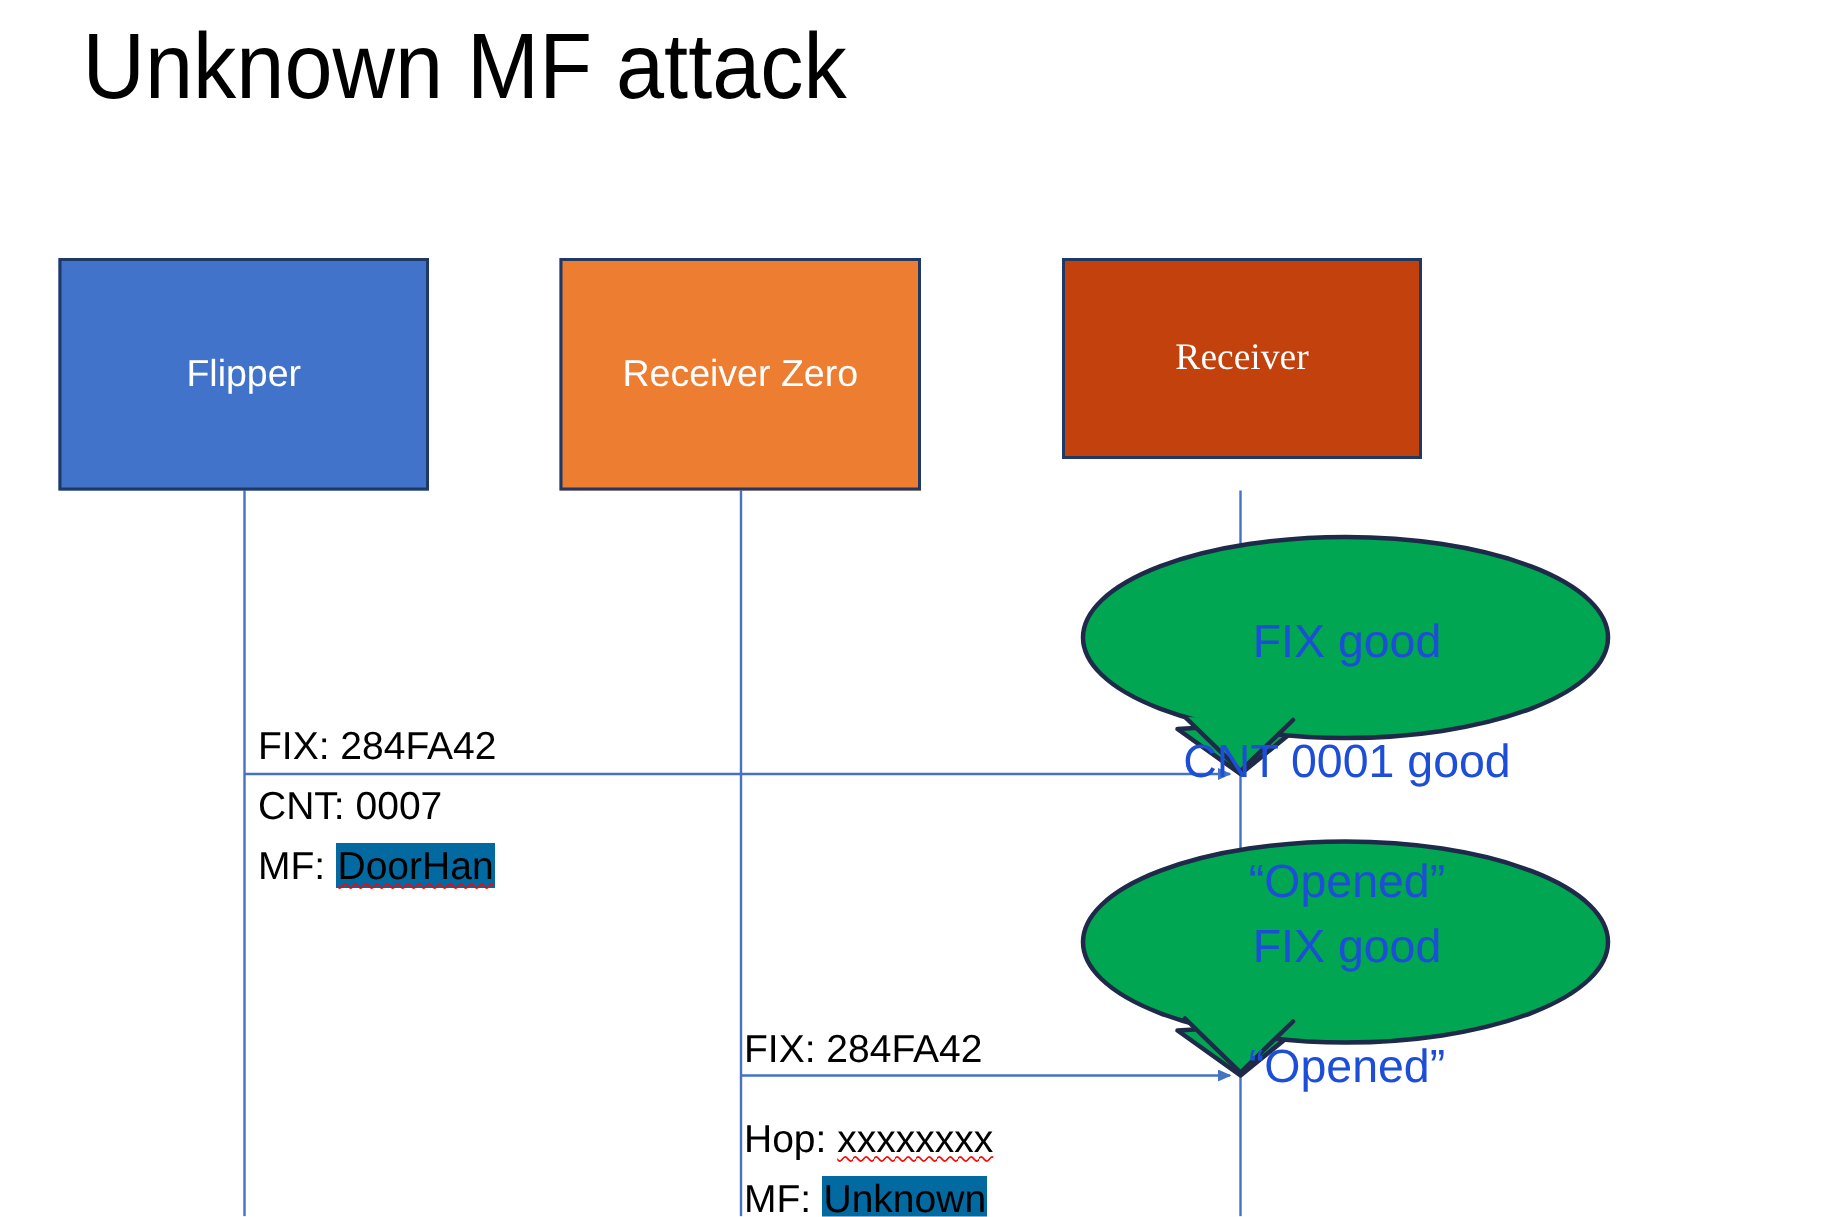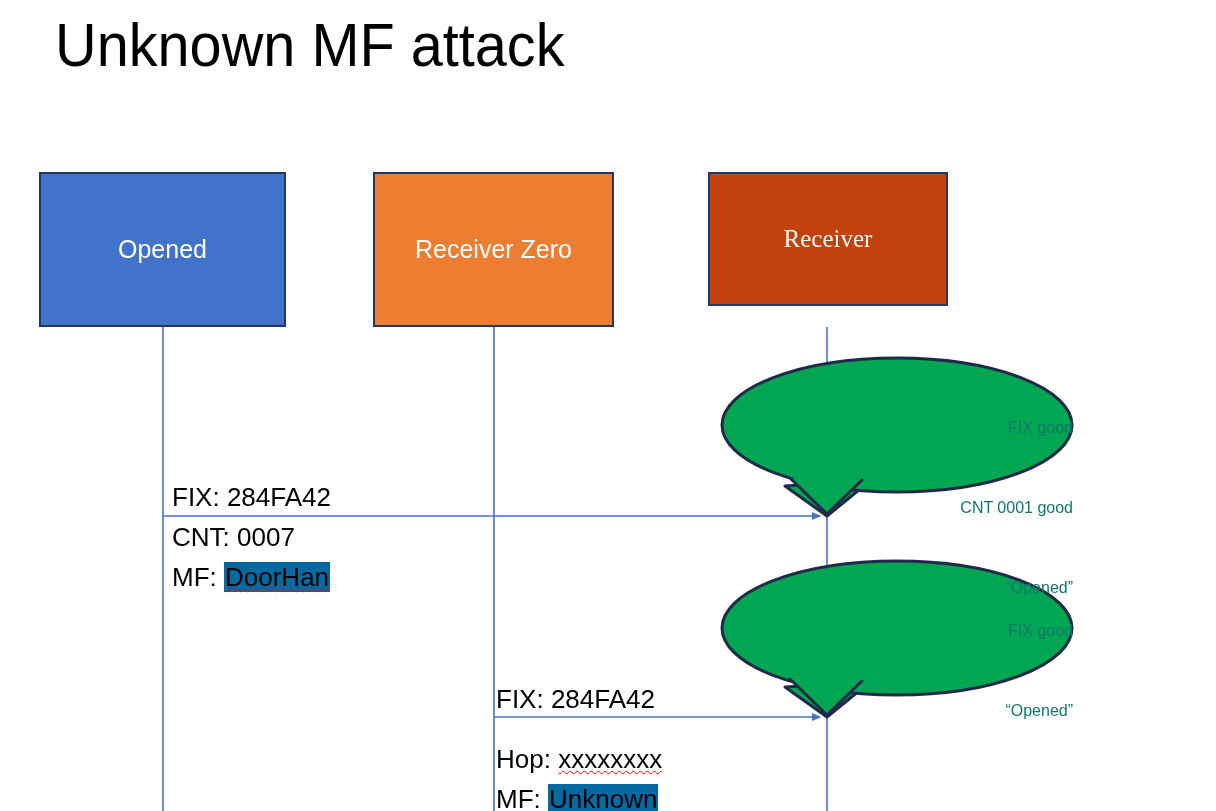--- a/index.html
+++ b/index.html
@@ -92,23 +92,23 @@
     text-decoration-style: wavy;
     text-decoration-color: #FF0000;
     text-decoration-thickness: 1px;
     text-underline-offset: 2px;
   }
 
   
   .bubble-text {
     position: absolute;
     width: 350px;
-    text-align: right;
-    color: #0f766e;
-    font-size: 16px;
+    text-align: center;
+    color: #1d4ed8;
+    font-size: 31px;
     line-height: 40px;
     white-space: pre-line;
   }
   #bubble1-text { left: 723px; top: 368px; }
   #bubble2-text { left: 723px; top: 571px; }
 </style>
 </head>
 <body>
 
 <div id="slide-title">Unknown MF attack</div>
@@ -136,21 +136,21 @@
   </g>
 
   <g>
     <path d="M 785,687 L 827,717 L 870,682 Z" fill="#00A651" stroke="#1F2A4A" stroke-width="3" stroke-linejoin="round"></path>
     <ellipse cx="897" cy="628" rx="175" ry="67" fill="#00A651" stroke="#1F2A4A" stroke-width="3"></ellipse>
     <path d="M 790,679 L 827,715 L 862,681" fill="#00A651" stroke="#1F2A4A" stroke-width="3" stroke-linejoin="round" stroke-linecap="round"></path>
   </g>
 </svg>
 
 <div class="actor-box" id="actor-remote">
-  <span>Opened</span>
+  <span>Flipper</span>
 </div>
 
 <div class="actor-box" id="actor-flipper">
   <span>Receiver Zero</span>
 </div>
 
 <div class="actor-box" id="actor-receiver">
   <span>Receiver</span>
 </div>
 

